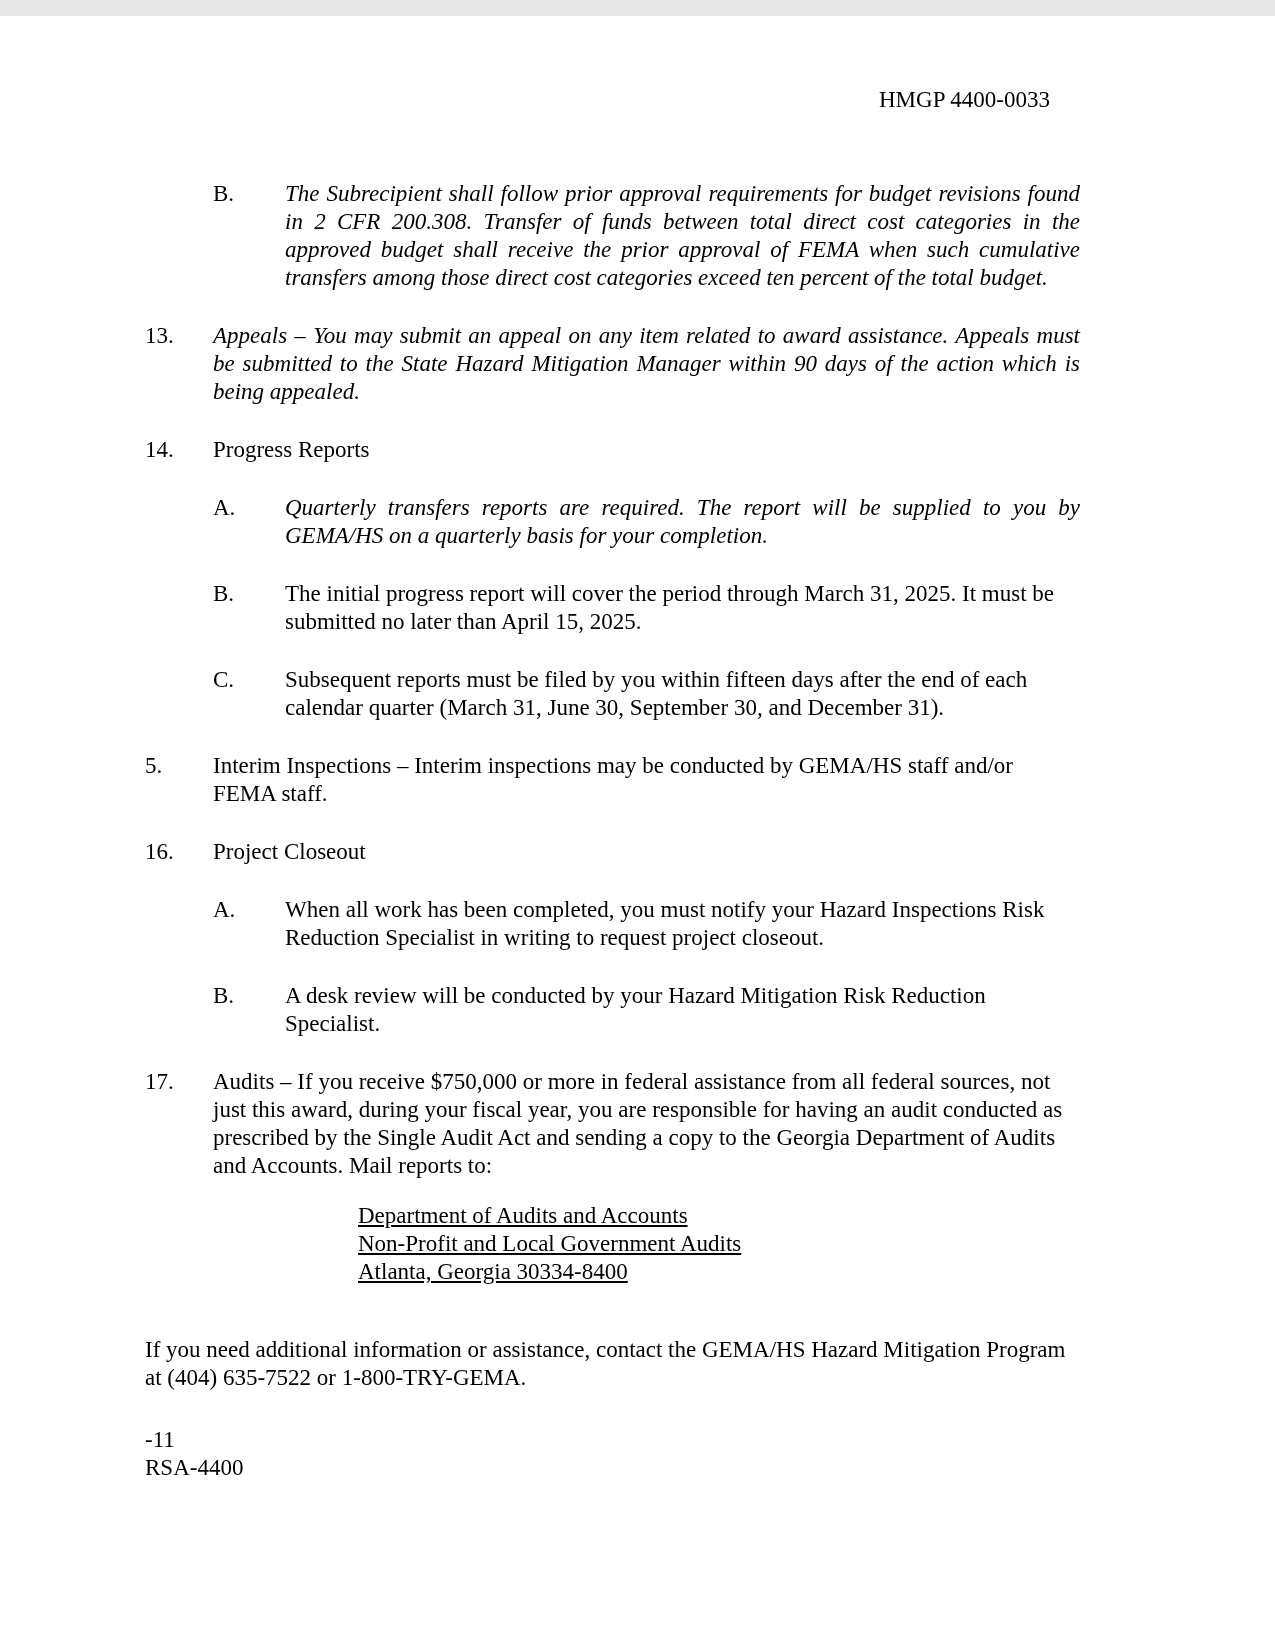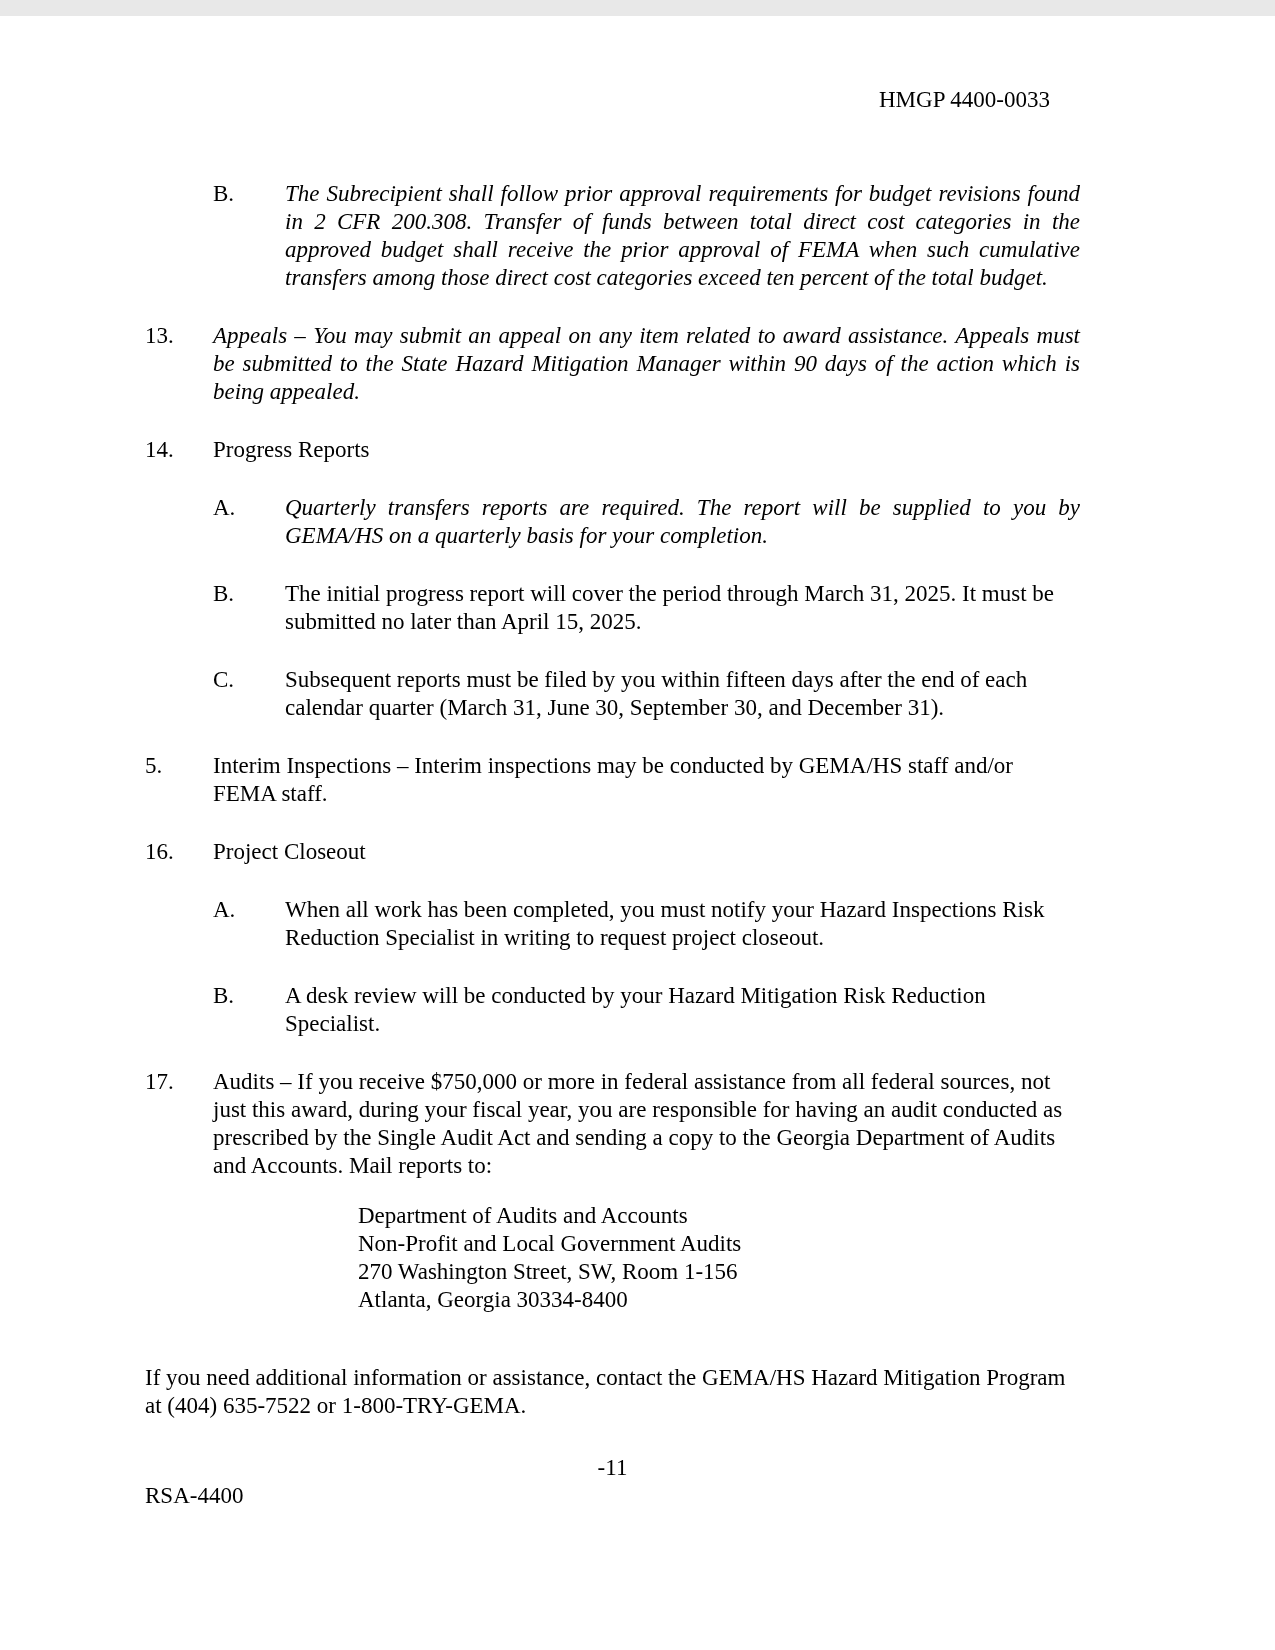--- a/index.html
+++ b/index.html
@@ -28,25 +28,26 @@
   }
   .row { display: flex; margin-top: 30px; }
   .row .label { flex: none; width: 68px; }
   .row .text { flex: 1; }
   .row.sub { margin-left: 68px; }
   .row.sub .label { width: 72px; }
   .row.justify .text { text-align: justify; font-style: italic; }
   .address {
     margin-top: 22px;
     margin-left: 213px;
+    text-decoration: underline;
   }
   .closing { margin-top: 50px; }
   .pagenum {
     margin-top: 34px;
-    text-align: center;
+    text-align: left;
   }
   .footer-left { margin-top: 0px; }
 </style>
 </head>
 <body>
 
 <div class="page">
 
   <div class="docref">HMGP 4400-0033</div>
 
@@ -103,21 +104,20 @@
     </div>
 
     <div class="row">
       <span class="label">17.</span>
       <span class="text">Audits – If you receive $750,000 or more in federal assistance from all federal sources, not just this award, during your fiscal year, you are responsible for having an audit conducted as prescribed by the Single Audit Act and sending a copy to the Georgia Department of Audits and Accounts.  Mail reports to:</span>
     </div>
 
     <div class="address">
       <div>Department of Audits and Accounts</div>
       <div>Non-Profit and Local Government Audits</div>
-      <div>270 Washington Street, SW, Room 1-156</div>
       <div>Atlanta, Georgia 30334-8400</div>
     </div>
 
     <div class="closing">If you need additional information or assistance, contact the GEMA/HS Hazard Mitigation Program at (404) 635-7522  or 1-800-TRY-GEMA.</div>
 
     <div class="pagenum">-11</div>
 
     <div class="footer-left">
       <div>RSA-4400</div>
     </div>

